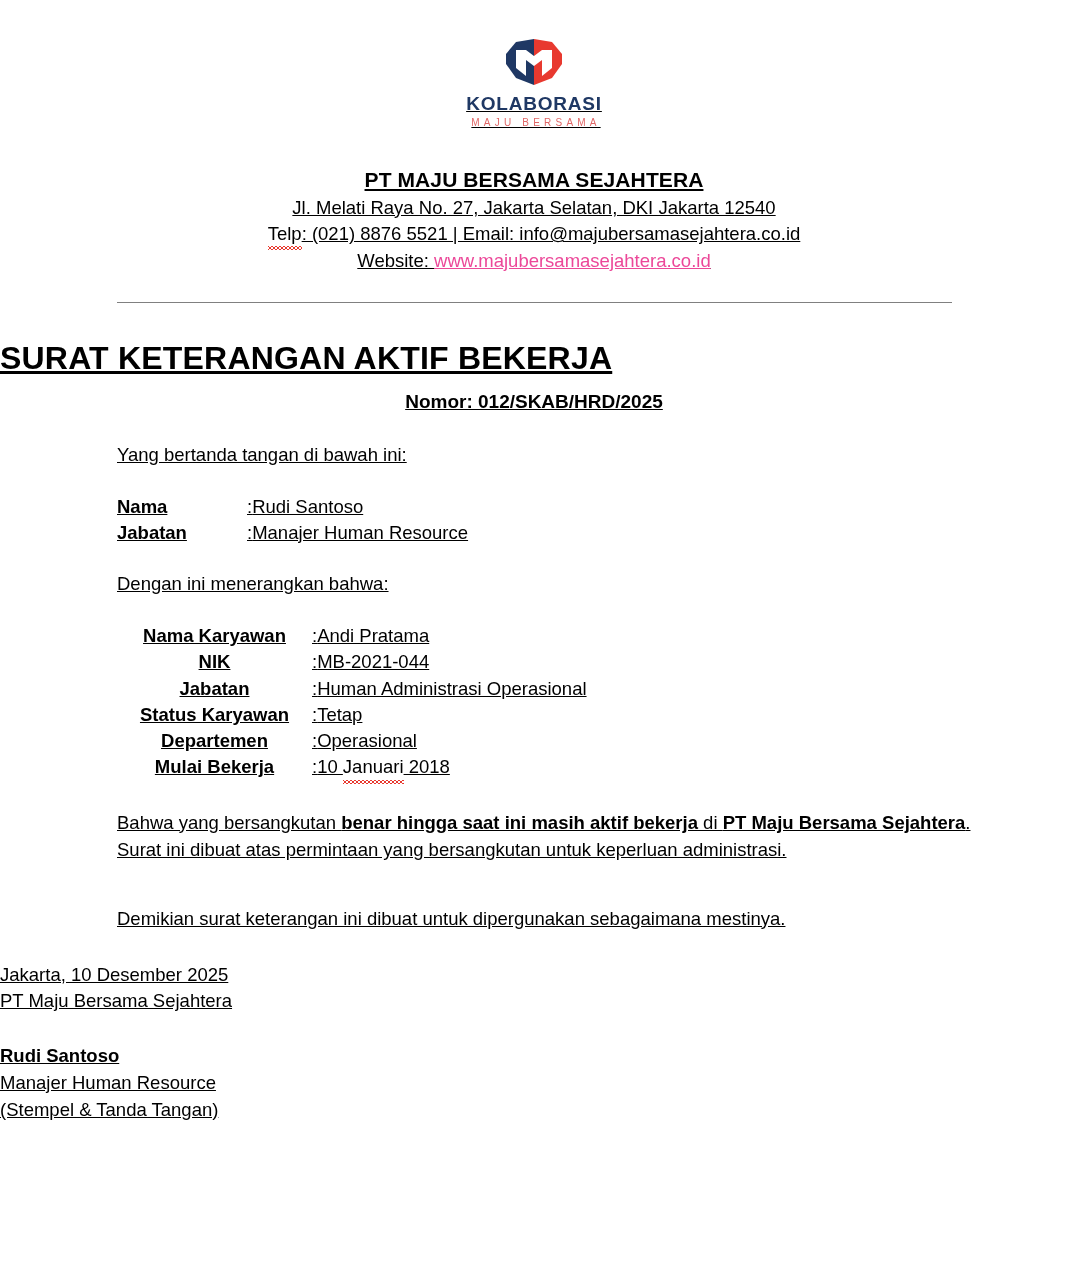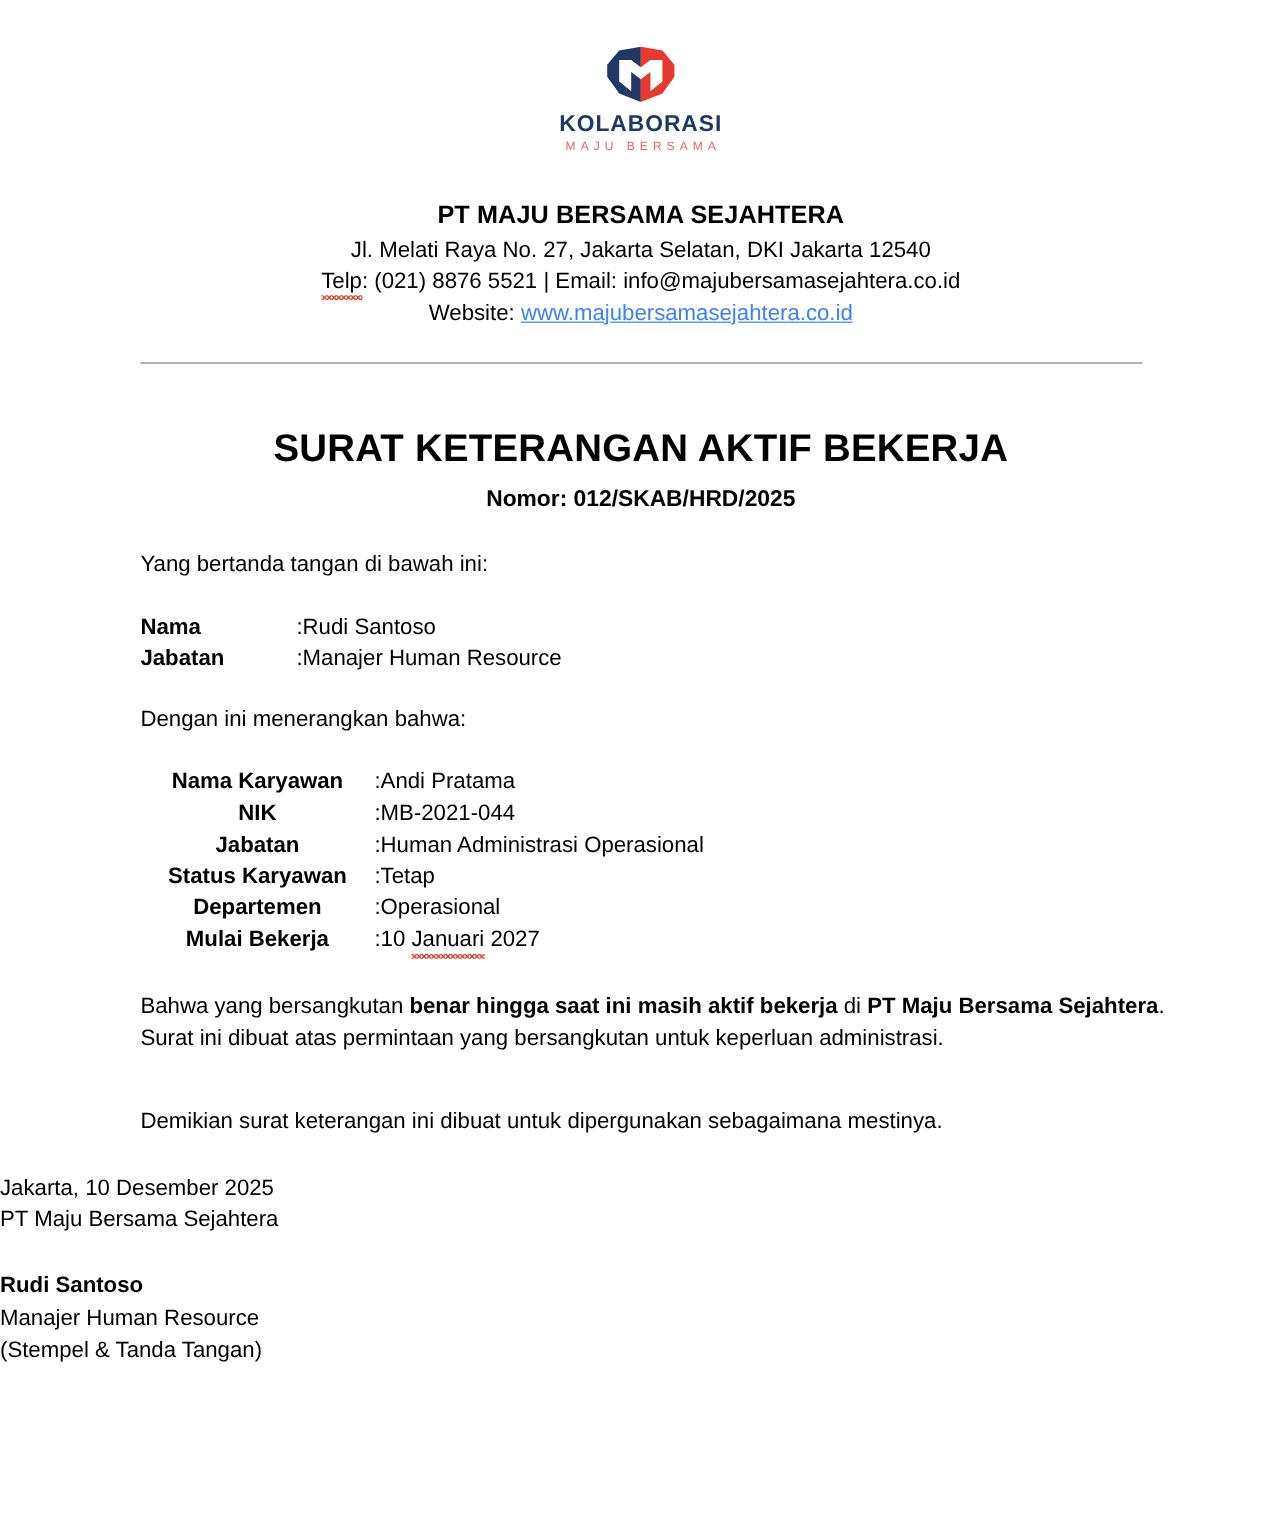--- a/index.html
+++ b/index.html
@@ -15,20 +15,21 @@
     color: #000000;
     position: relative;
     overflow: hidden;
   }
 
   .page {
     width: 1068px;
     height: 1232px;
     position: relative;
     background: #ffffff;
+    text-decoration: underline;
   }
 
   
   .logo-block {
     padding-top: 36px;
     text-align: center;
   }
   .logo-mark {
     width: 64px;
     height: 52px;
@@ -80,39 +81,38 @@
     right: 0;
     bottom: -3px;
     height: 4px;
     background-image:
       linear-gradient(45deg, transparent 40%, #e8392f 40%, #e8392f 60%, transparent 60%),
       linear-gradient(-45deg, transparent 40%, #e8392f 40%, #e8392f 60%, transparent 60%);
     background-size: 4px 4px;
     background-repeat: repeat-x;
   }
   .weblink {
-    color: #3b82f6;
+    color: #ec4899;
     text-decoration: underline;
   }
 
   
   .divider {
     height: 1px;
     background: #808080;
     margin: 28px auto 0 auto;
     width: 835px;
   }
 
   
   .doc-title {
-    text-align: center;
     font-size: 32px;
     font-weight: bold;
     letter-spacing: 0.2px;
-    margin-top: 52px;
+    margin-top: 37px;
   }
   .doc-number {
     text-align: center;
     font-size: 19px;
     font-weight: bold;
     margin-top: 14px;
   }
 
   
   .body-wrap {
@@ -256,21 +256,21 @@
         <td class="val">Tetap</td>
       </tr>
       <tr>
         <td class="lbl w2">Departemen</td>
         <td class="colon">:</td>
         <td class="val">Operasional</td>
       </tr>
       <tr>
         <td class="lbl w2">Mulai Bekerja</td>
         <td class="colon">:</td>
-        <td class="val"><span>10 </span><span class="spell-error">Januari</span><span> 2027</span></td>
+        <td class="val"><span>10 </span><span class="spell-error">Januari</span><span> 2018</span></td>
       </tr>
     </tbody>
       </table>
 
     <div class="gap-lg"></div>
 
     <p class="statement"><span>Bahwa yang bersangkutan </span><b>benar hingga saat ini masih aktif bekerja</b><span> di </span><b>PT Maju Bersama Sejahtera</b><span>. Surat ini dibuat atas permintaan yang bersangkutan untuk keperluan administrasi.</span></p>
 
     <div class="gap-sm"></div>
 

